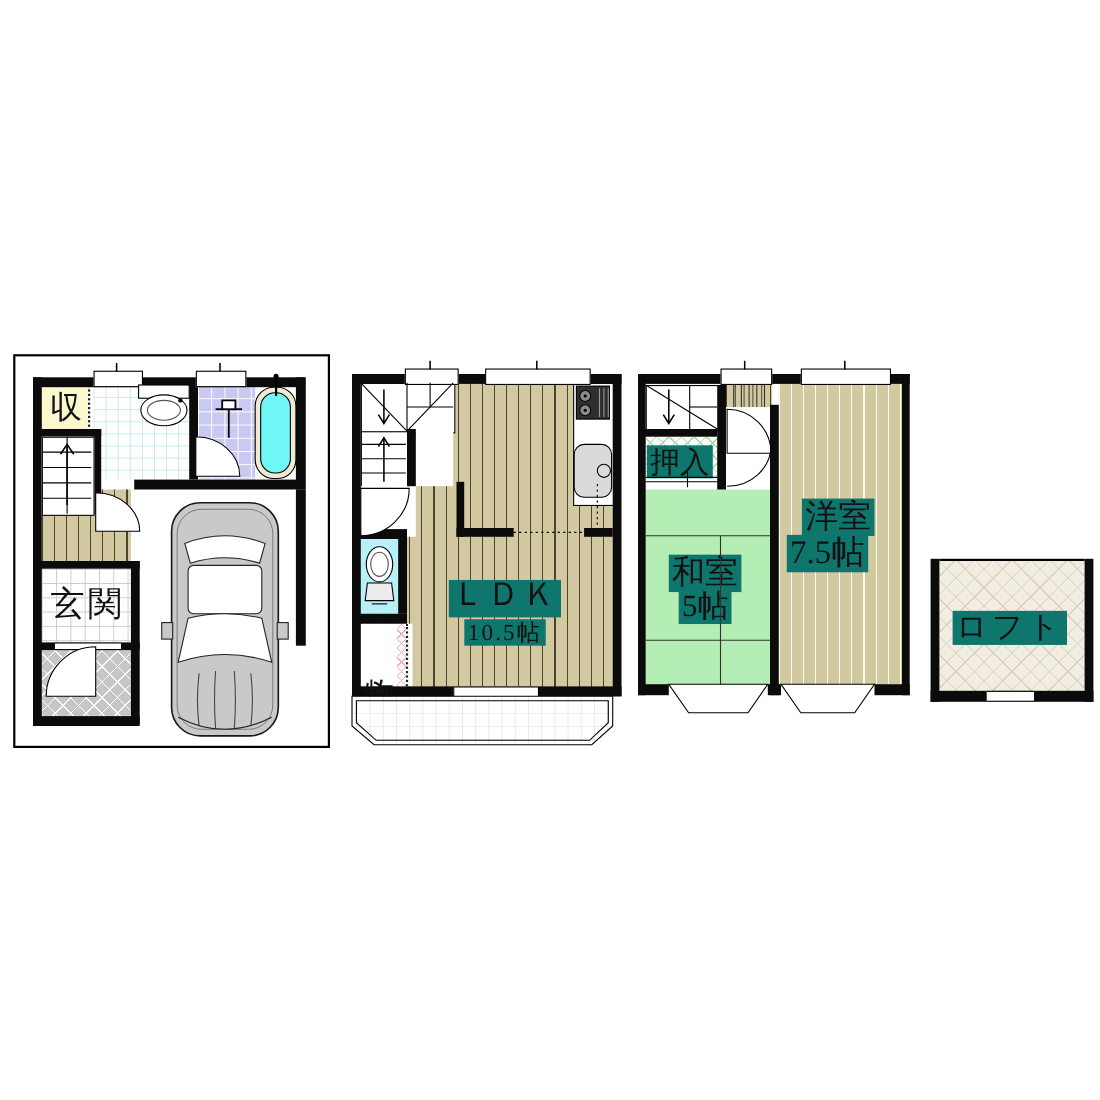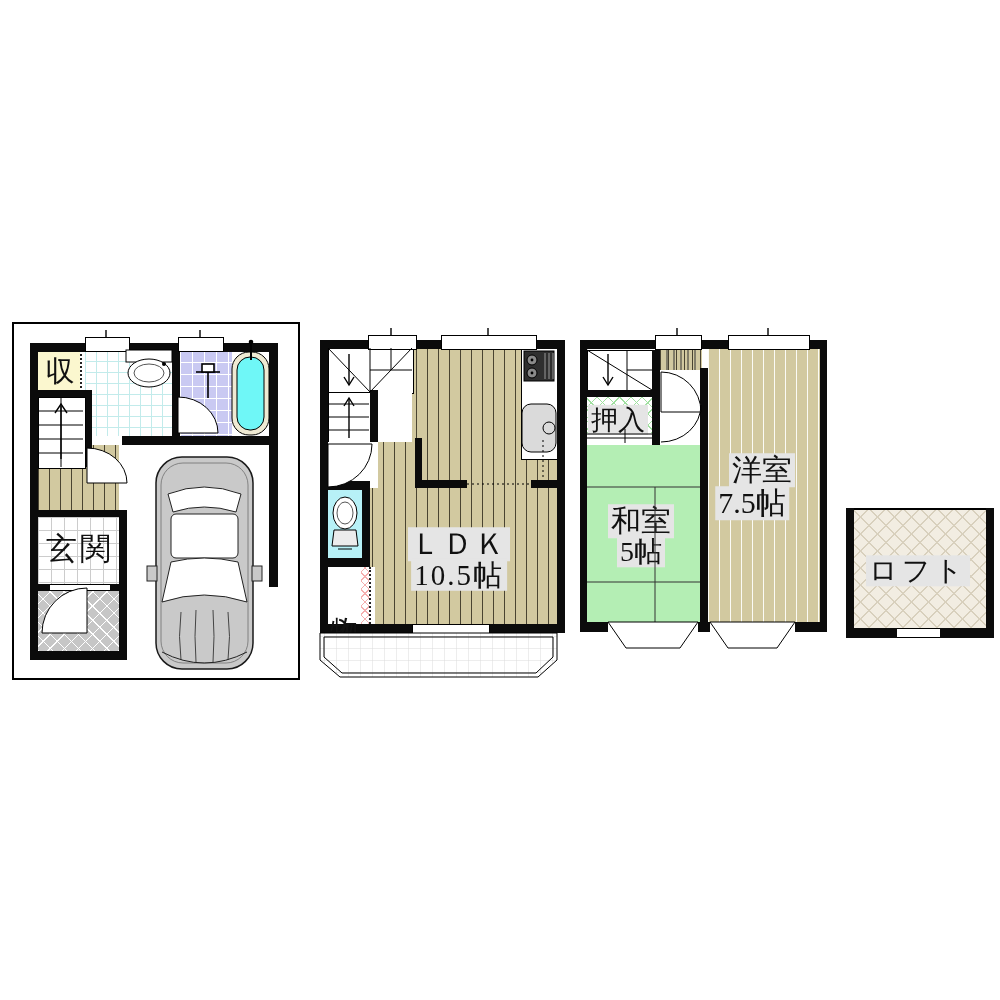--- a/index.html
+++ b/index.html
@@ -34,21 +34,21 @@
         background-image:repeating-linear-gradient(45deg,#9FE09F 0,#9FE09F 1px,transparent 1px,transparent 8px),
                          repeating-linear-gradient(-45deg,#9FE09F 0,#9FE09F 1px,transparent 1px,transparent 8px);}
   .latpink{position:absolute;background-color:#fff;
         background-image:repeating-linear-gradient(45deg,#F5AFAF 0,#F5AFAF 1px,transparent 1px,transparent 6px),
                          repeating-linear-gradient(-45deg,#F5AFAF 0,#F5AFAF 1px,transparent 1px,transparent 6px);}
   .tatami{position:absolute;background-color:#B4EEB4;}
   .yellow{position:absolute;background-color:#FBF7CF;}
   .cyanrm{position:absolute;background-color:#B7F1F7;}
   .dotted-l{position:absolute;background:#fff;border-left:2px dotted #222;}
   .lbl{position:absolute;transform:translate(-50%,-50%);color:#111;white-space:nowrap;line-height:1.05;z-index:6;}
-  .patch{background:#e5e5e5;padding:1px 3px;}
+  .patch{background:#0f766e;padding:1px 3px;}
   .vert{writing-mode:vertical-rl;text-orientation:upright;}
   svg.overlay{position:absolute;left:0;top:0;z-index:5;}
   .lbl,.wall,.win,.open{z-index:auto;}
 </style>
 </head>
 <body>
 
 <div class="canvas">
 
   <div class="abs" style="left:12px;top:322px;width:284px;height:354px;border:2px solid #000;"></div>
@@ -293,22 +293,22 @@
         <line x1="768" y1="328" x2="768" y2="336"></line>
     </g>
 
     <polygon points="608,622 698,622 680,648 626,648" fill="#fff" stroke="#000"></polygon>
     <polygon points="710,622 795,622 777,648 728,648" fill="#fff" stroke="#000"></polygon>
   </svg>
 
   <div class="lbl" style="left:60px;top:371px;font-size:29px;">収</div>
   <div class="lbl" style="left:80px;top:549px;font-size:31px;letter-spacing:3px;font-family:Liberation Serif, serif;">玄関</div>
 
-  <div class="lbl patch" style="left:459px;top:544px;font-size:30px;letter-spacing:2px;">ＬＤＫ</div>
-  <div class="lbl patch" style="left:459px;top:575px;font-size:29px;letter-spacing:2px;">10.5帖</div>
+  <div class="lbl patch" style="left:459px;top:544px;font-size:30px;letter-spacing:2px;font-family:Liberation Mono, monospace;">ＬＤＫ</div>
+  <div class="lbl patch" style="left:459px;top:575px;font-size:21px;letter-spacing:2px;">10.5帖</div>
   <div class="lbl vert" style="left:344px;top:595px;font-size:28px;">物入</div>
   <div class="lbl patch" style="left:446px;top:657px;font-size:29px;letter-spacing:2px;">バルコニー</div>
 
   <div class="lbl patch" style="left:618px;top:420px;font-size:27px;">押入</div>
   <div class="lbl patch" style="left:641px;top:521px;font-size:30px;">和室</div>
   <div class="lbl patch" style="left:641px;top:552px;font-size:28px;">5帖</div>
   <div class="lbl patch" style="left:762px;top:470px;font-size:30px;">洋室</div>
   <div class="lbl patch" style="left:752px;top:503px;font-size:30px;">7.5帖</div>
 
   <div class="lbl patch" style="left:918px;top:571px;font-size:28px;letter-spacing:4px;">ロフト</div>

